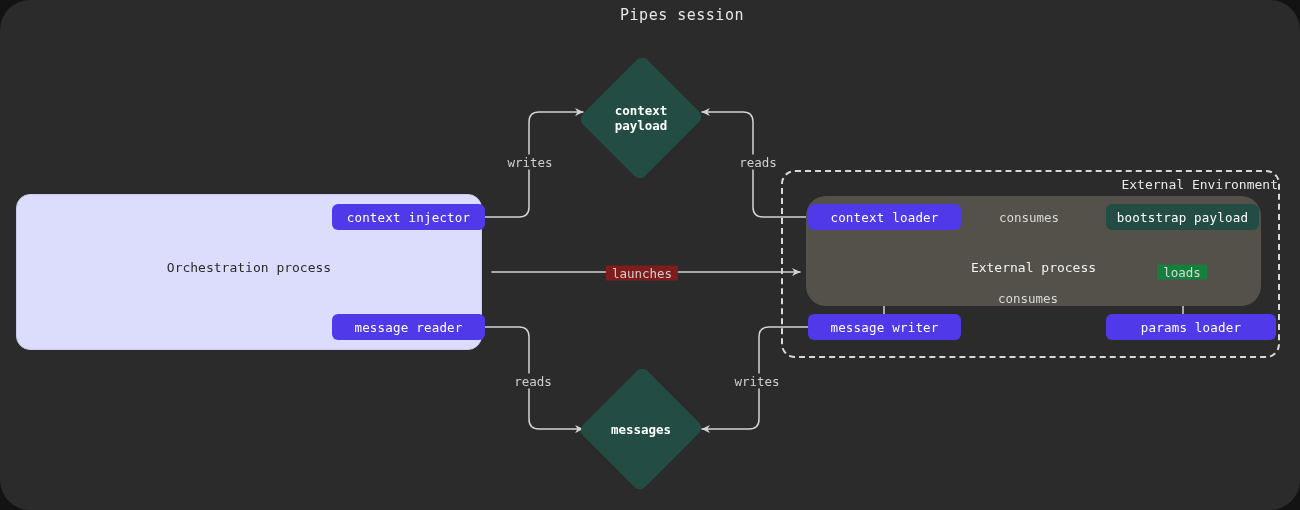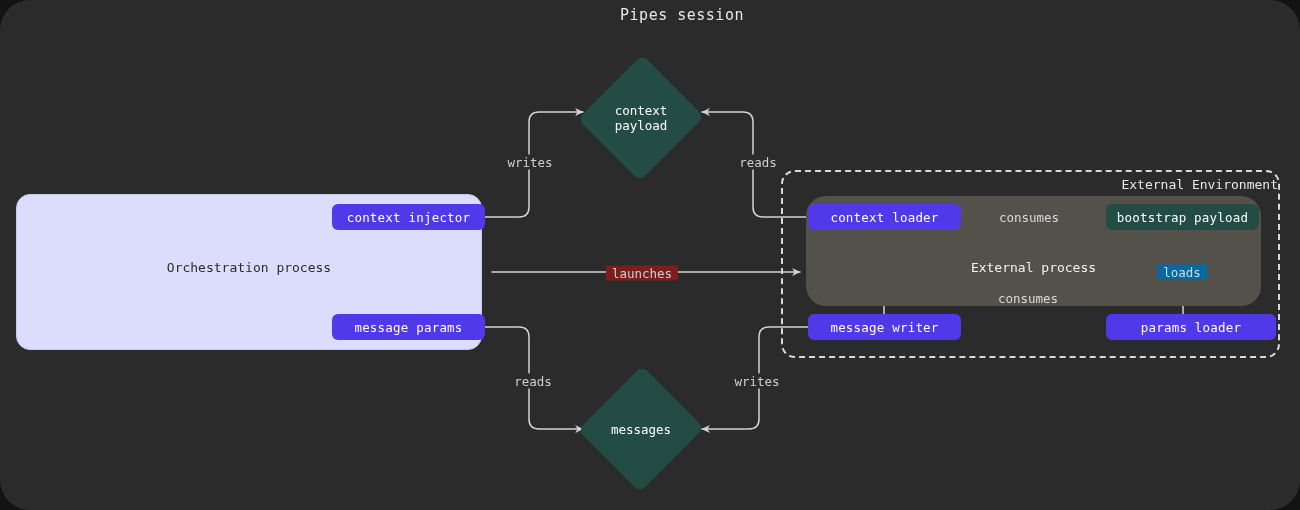--- a/index.html
+++ b/index.html
@@ -103,21 +103,21 @@
 
   #node-context-injector { left: 332px; top: 204px; width: 153px; }
   #node-message-reader   { left: 332px; top: 314px; width: 153px; }
   #node-context-loader   { left: 808px; top: 204px; width: 153px; }
   #node-message-writer   { left: 808px; top: 314px; width: 153px; }
   #node-params-loader    { left: 1106px; top: 314px; width: 170px; }
   #node-bootstrap-payload{ left: 1106px; top: 204px; width: 153px; }
 
   
   .diamond-wrap {
-    width: 120px; height: 126px;
+    width: 120px; height: 126px; font-weight: bold;
   }
   .diamond-shape {
     position: absolute;
     left: 50%; top: 50%;
     width: 86px; height: 86px;
     margin-left: -43px; margin-top: -43px;
     background: #234d44;
     border-radius: 7px;
     transform: rotate(45deg) scale(1.02, 1.06);
   }
@@ -185,21 +185,21 @@
   <div class="node" id="external-environment">
     <div id="external-environment-label">External Environment</div>
   </div>
 
   <div class="node" id="external-process">
     <div id="external-process-label">External process</div>
   </div>
 
   <div class="node pill purple" id="node-context-injector">context injector</div>
 
-  <div class="node pill purple" id="node-message-reader">message params</div>
+  <div class="node pill purple" id="node-message-reader">message reader</div>
 
   <div class="node pill purple" id="node-context-loader">context loader</div>
 
   <div class="node pill purple" id="node-message-writer">message writer</div>
 
   <div class="node pill purple" id="node-params-loader">params loader</div>
 
   <div class="node pill teal" id="node-bootstrap-payload">bootstrap payload</div>
 
   <div class="node diamond-wrap" id="node-context-payload">
@@ -213,15 +213,15 @@
     <div class="diamond-text">messages</div>
   </div>
 
   <div class="edge-label" style="left: 530px; top: 162px; background: rgb(43, 43, 43); padding: 0px 6px;">writes</div>
   <div class="edge-label" style="left: 758px; top: 162px; background: rgb(43, 43, 43); padding: 0px 6px;">reads</div>
   <div class="edge-label" style="left: 642px; top: 273px; background: #7f1d1d; padding: 0px 6px;">launches</div>
   <div class="edge-label" style="left: 533px; top: 381px; background: rgb(43, 43, 43); padding: 0px 6px;">reads</div>
   <div class="edge-label" style="left: 757px; top: 381px; background: rgb(43, 43, 43); padding: 0px 6px;">writes</div>
   <div class="edge-label on-gray" style="left: 1029px; top: 217px; background: rgb(84, 81, 74); padding: 0px 6px;">consumes</div>
   <div class="edge-label on-gray" style="left: 1028px; top: 298px; background: rgb(84, 81, 74); padding: 0px 6px;">consumes</div>
-  <div class="edge-label on-gray" style="left: 1182px; top: 272px; background: #0369a1; padding: 0px 6px;">loads</div>
+  <div class="edge-label on-gray" style="left: 1182px; top: 272px; background: #15803d; padding: 0px 6px;">loads</div>
 
 </div>
 
 </body></html>

